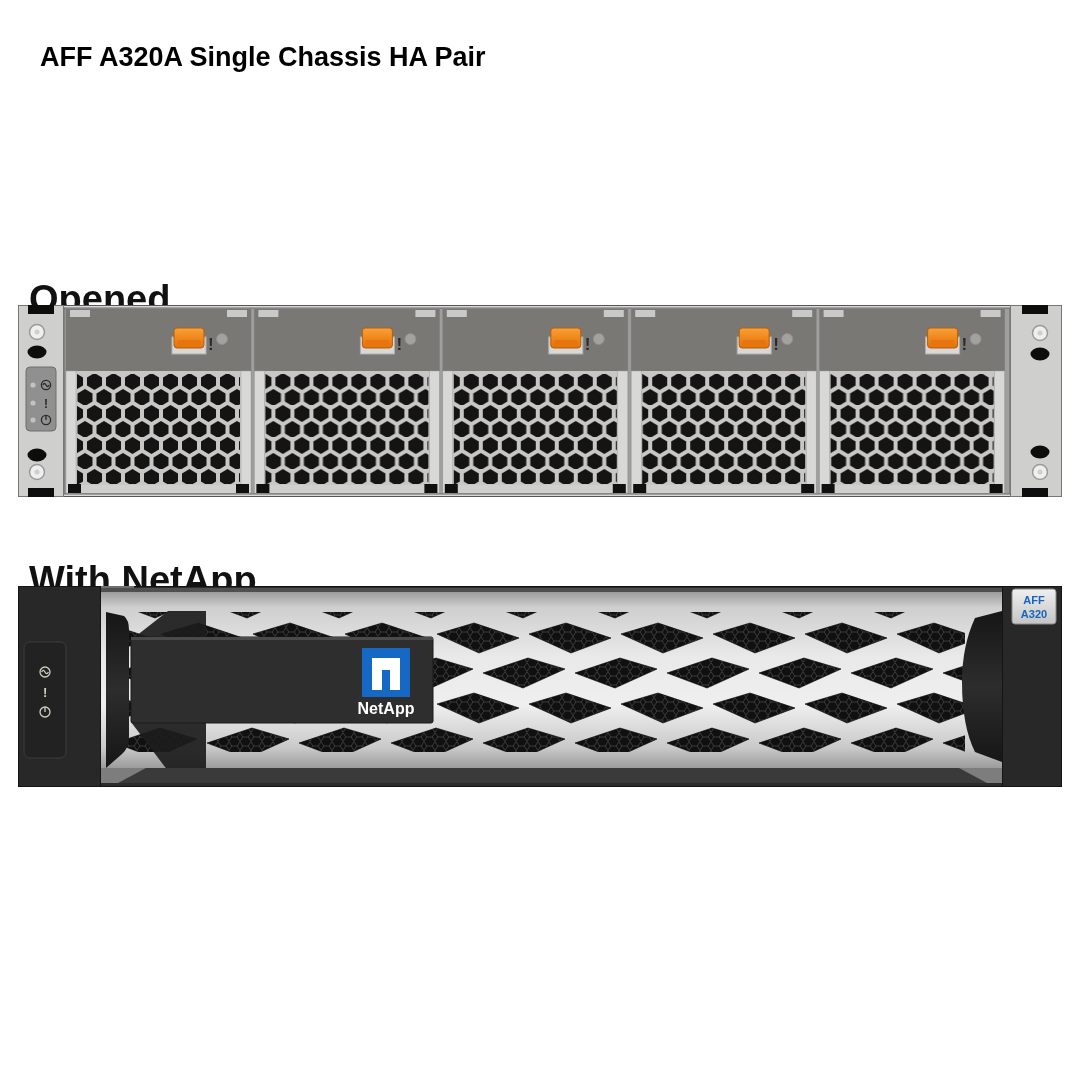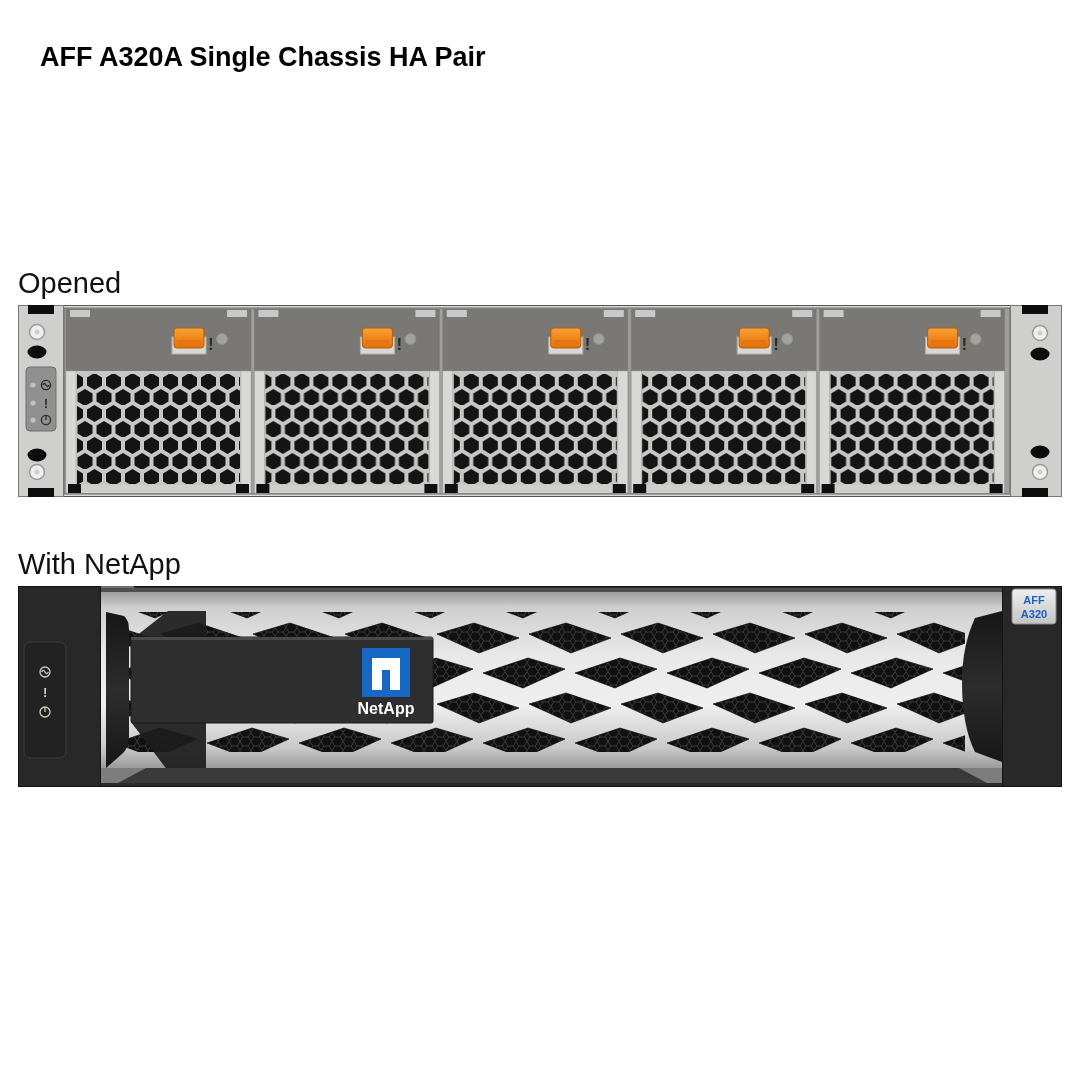--- a/index.html
+++ b/index.html
@@ -6,22 +6,22 @@
   .canvas{
     position:relative;width:1080px;height:1080px;background:#ffffff;overflow:hidden;
     font-family:"Liberation Sans",sans-serif;
     border-radius:6px;
   }
   .page-title{
     position:absolute;left:40px;top:42px;margin:0;
     font-size:27px;font-weight:bold;color:#000;letter-spacing:0px;
   }
   .section-label{
-    position:absolute;left:17px;margin:1px;
-    font-size:29px;font-weight:400;color:#111;
+    position:absolute;left:17px;margin:12px;
+    font-size:38px;font-weight:700;color:#111;
   }
   .label-opened{top:266px;}
   .label-bezel{top:547px;}
   .svg-opened{position:absolute;left:18px;top:305px;}
   .svg-bezel{position:absolute;left:18px;top:586px;}
   text{font-family:"Liberation Sans",sans-serif;}
 </style>
 </head>
 <body>
 

